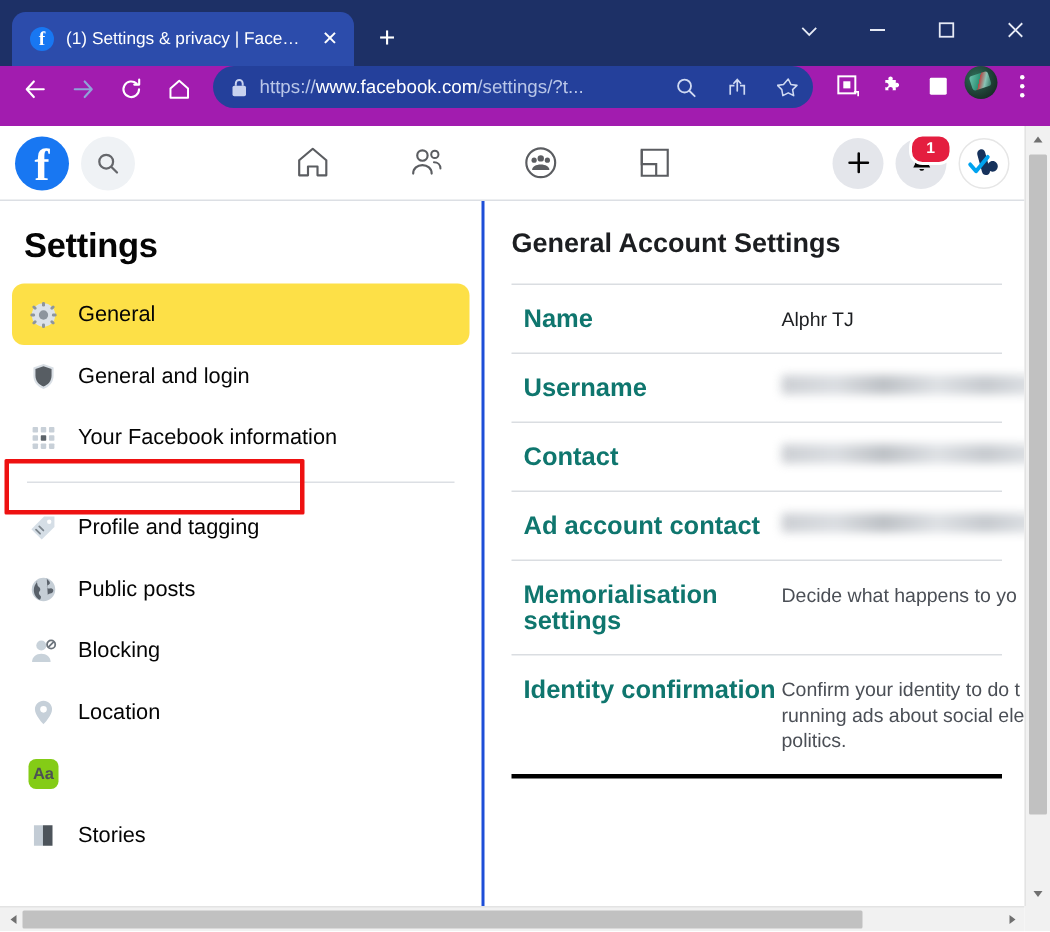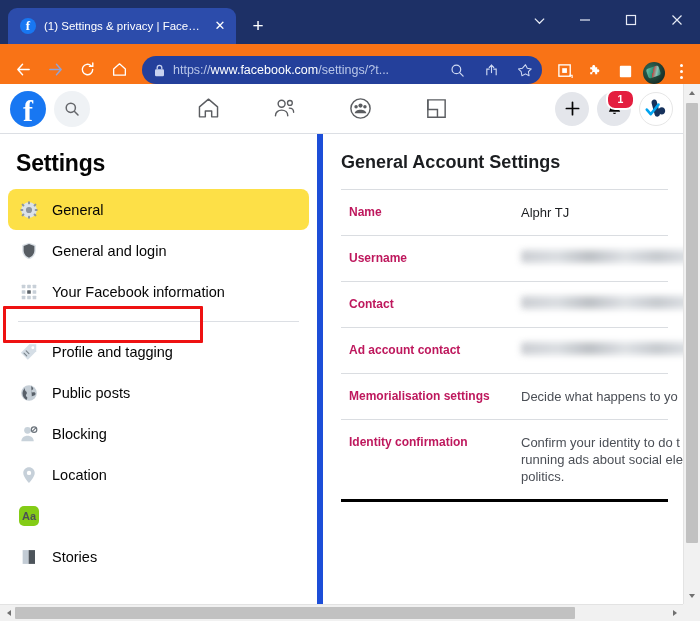--- a/index.html
+++ b/index.html
@@ -78,22 +78,22 @@
   .wc {
     width: 46px; height: 40px;
     display: flex; align-items: center; justify-content: center;
     color: #e6eaf5;
   }
   .wc svg { display: block; }
 
   
   .toolbar {
     height: 40px;
-    background: #f97316;
-    display: flex; align-items: flex-end;
+    background: #a21caf;
+    display: flex; align-items: flex-start;
     padding: 0 8px;
     gap: 2px;
     flex: none;
   }
   .nav-btn {
     width: 30px; height: 30px;
     display: flex; align-items: center; justify-content: center;
     border-radius: 50%;
     color: #ffffff;
     flex: none;
@@ -236,21 +236,21 @@
     display: flex; align-items: center; justify-content: center;
     overflow: hidden;
   }
 
   
   .fbbody { flex: 1; display: flex; min-height: 0; }
 
   .sidebar {
     width: 323px;
     flex: none;
-    border-right: 6px solid #1d4ed8;
+    border-right: 2px solid #1d4ed8;
     padding: 8px 8px 0 8px;
     background: #ffffff;
     overflow: hidden;
   }
   .settings-title {
     font-size: 23px;
     font-weight: bold;
     color: #050505;
     padding: 8px 8px 12px 8px;
     letter-spacing: -0.2px;
@@ -315,23 +315,23 @@
   .row {
     display: flex;
     border-top: 1px solid #dadde1;
     padding: 14px 0 14px 8px;
     align-items: flex-start;
   }
   .row:last-child { border-bottom: 3px solid #000000; }
   .row-label {
     width: 172px;
     flex: none;
-    font-size: 12px;
+    font-size: 17px;
     font-weight: bold;
-    color: #be185d;
+    color: #0f766e;
     line-height: 17px;
   }
   .row-value {
     flex: 1;
     font-size: 13px;
     color: #1c1e21;
     line-height: 17px;
     white-space: nowrap;
   }
   .row-value.wrap { white-space: normal; width: 215px; flex: none; color: #4b4f56; }

